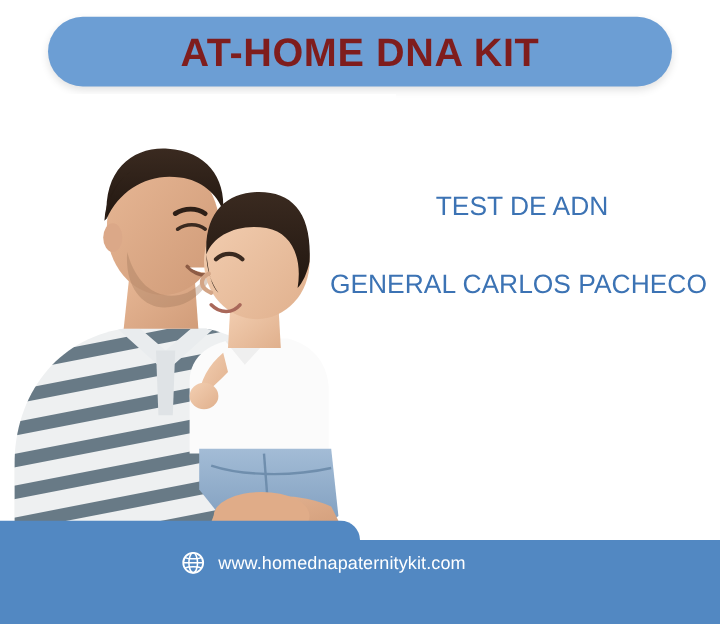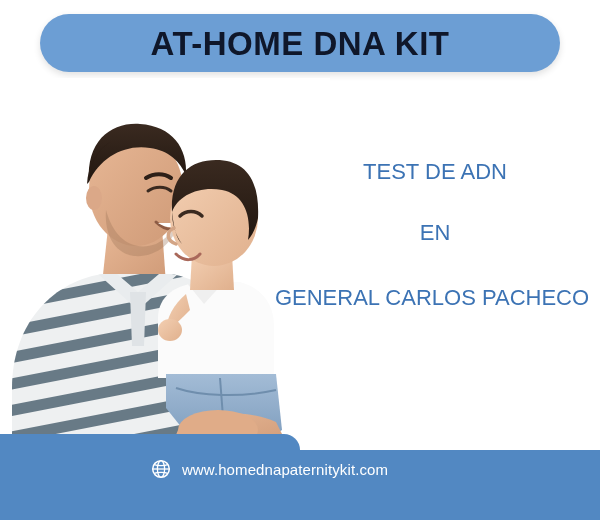--- a/index.html
+++ b/index.html
@@ -20,21 +20,21 @@
   .header-pill{
     position:absolute;
     left:40px;top:14px;
     width:520px;height:58px;
     background:#6c9ed4;
     border-radius:29px;
     box-shadow:0 3px 7px rgba(0,0,0,0.12);
     display:flex;align-items:center;justify-content:center;
   }
   .header-pill-text{
-    color:#0f172a;
+    color:#7f1d1d;
     font-size:33px;
     font-weight:bold;
     letter-spacing:0.5px;
     white-space:nowrap;
     line-height:1;
   }
 
   
   .photo{
     position:absolute;
@@ -222,21 +222,20 @@
       <path d="M196,216 C184,226 176,240 176,254 C184,248 192,240 200,232 Z" fill="url(#skinB)"></path>
       <ellipse cx="180" cy="252" rx="12" ry="11" fill="url(#skinB)"></ellipse>
 
       <path d="M188,352 C214,334 254,330 286,344 L300,372 L180,372 Z" fill="url(#skinA)"></path>
       <ellipse cx="228" cy="352" rx="40" ry="20" fill="#e0ac88"></ellipse>
     </svg>
   </div>
 
   <div class="headline-block">
     <div class="headline line1">TEST DE ADN</div>
-    <div class="headline line2">EN</div>
     <div class="headline line3">GENERAL CARLOS PACHECO</div>
   </div>
 
   <div class="footer">
     <div class="footer-shape-left"></div>
     <div class="footer-shape-right"></div>
 
     <div class="footer-rows">
 
       <div class="footer-row row-web">

